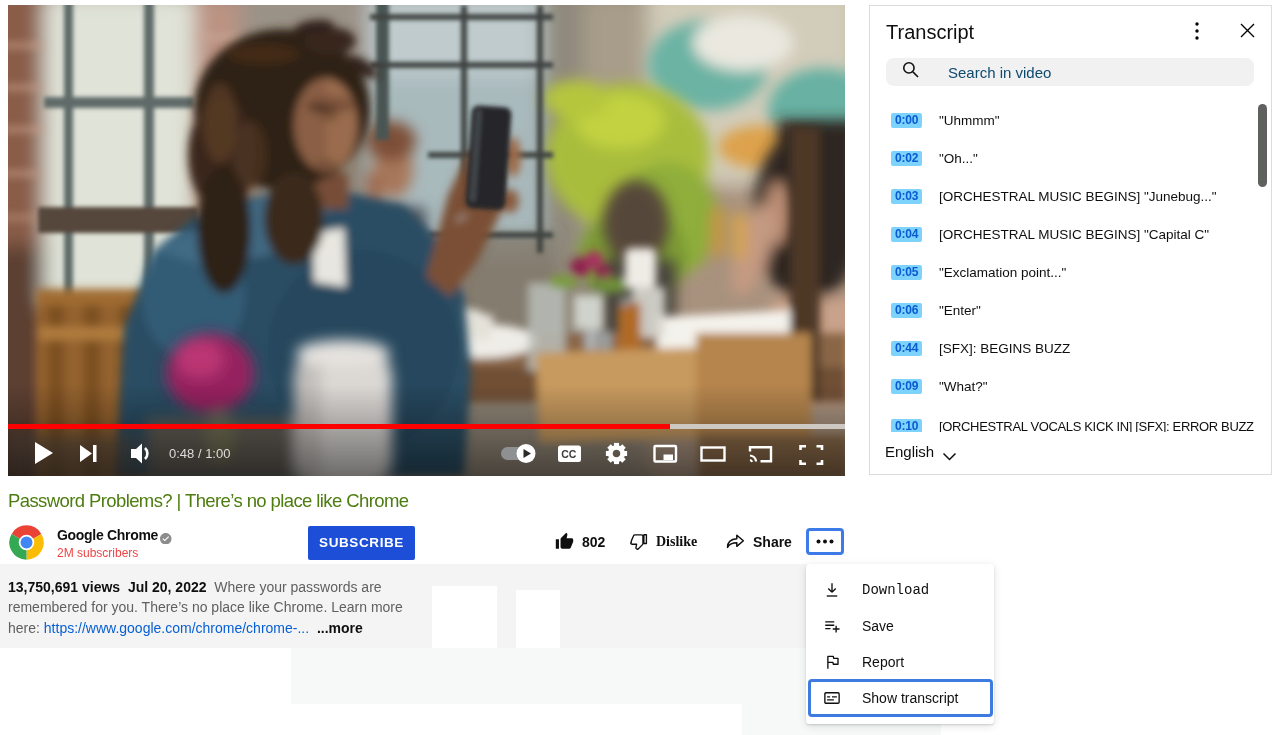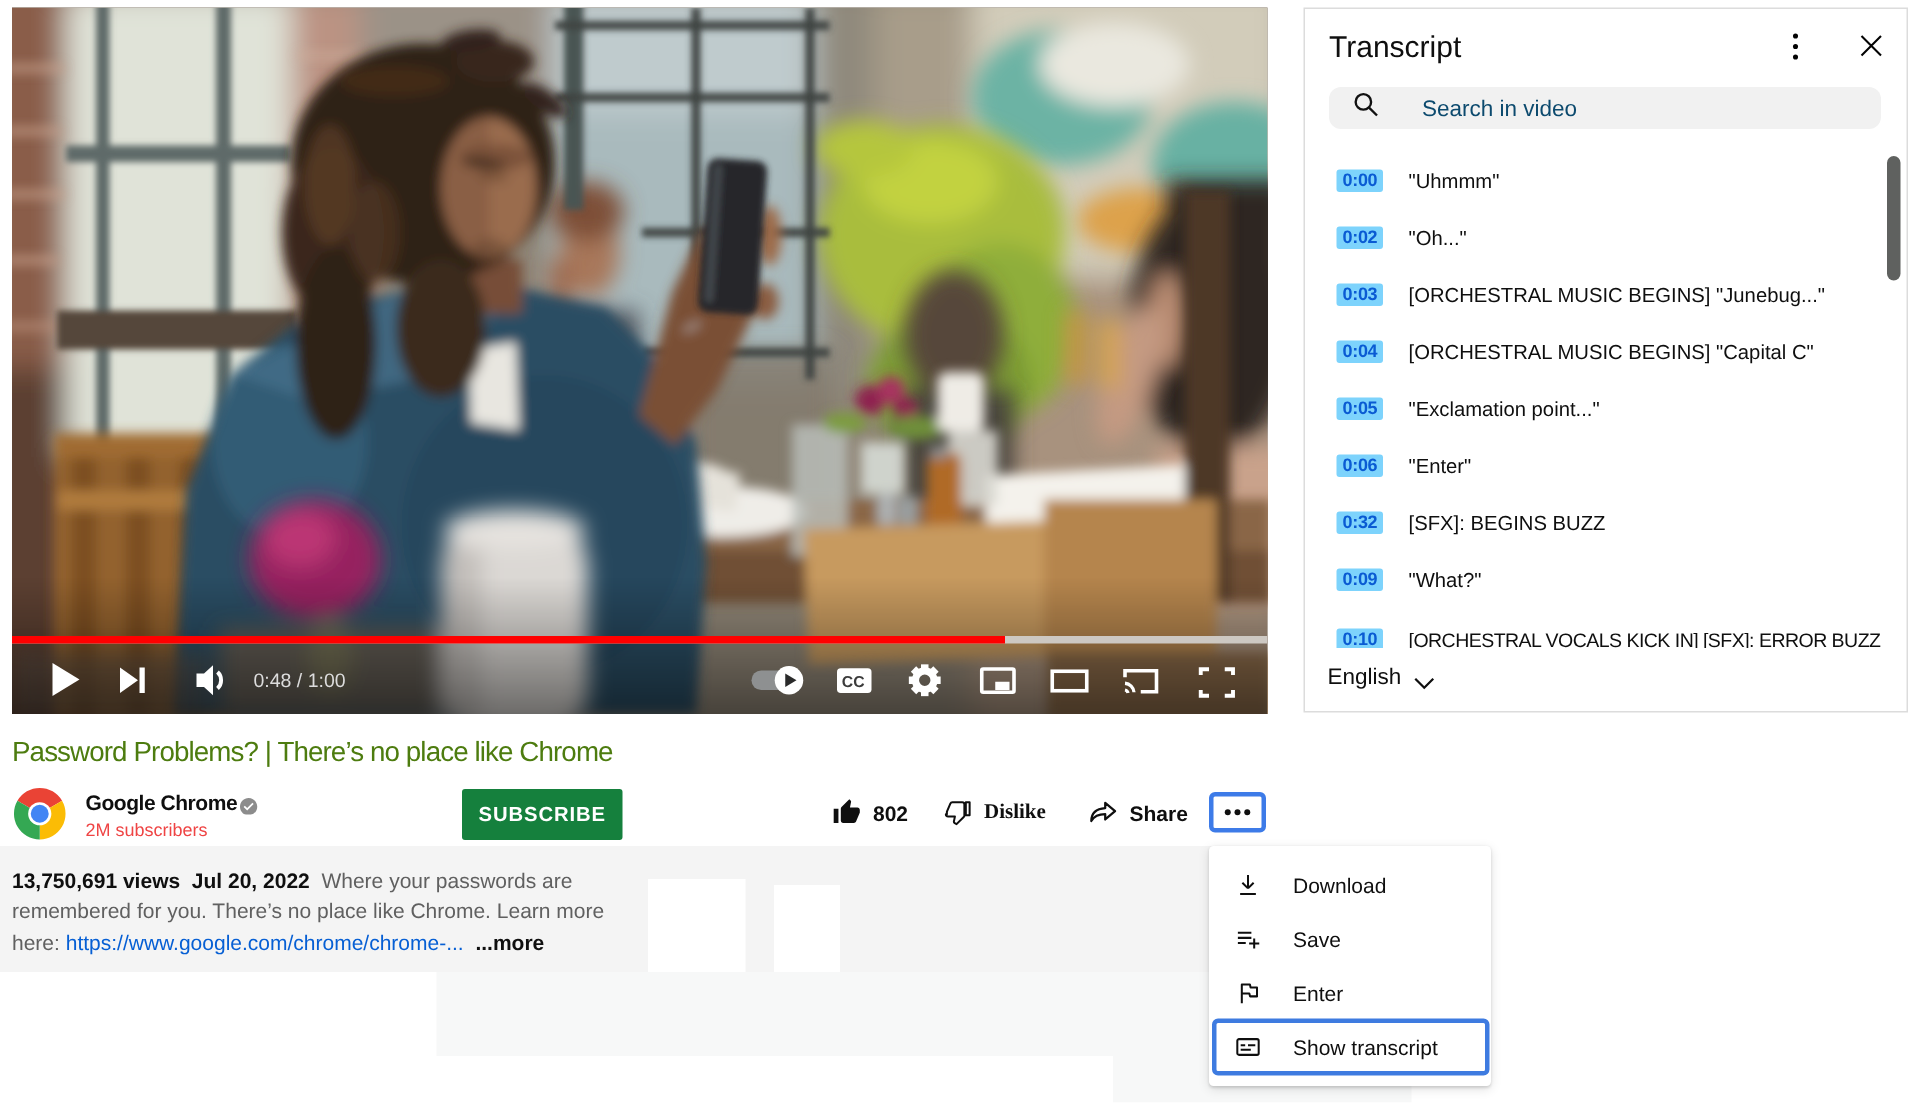--- a/index.html
+++ b/index.html
@@ -5,21 +5,21 @@
 html,body{margin:0;padding:0;}
 body{width:1282px;height:735px;background:#fff;font-family:"Liberation Sans",sans-serif;position:relative;overflow:hidden;}
 .abs{position:absolute;}
 #player{left:8px;top:5px;width:837px;height:471px;background:#776a5c;overflow:hidden;}
 #panel{left:869px;top:5px;width:401px;height:468px;background:#fff;border:1px solid #dcdcdc;overflow:hidden;}
 #descbg{left:0;top:564px;width:941px;height:84px;background:#f4f4f4;}
 #descbg2{left:291px;top:648px;width:650px;height:56px;background:#f7f8f8;}
 #descbg3{left:742px;top:648px;width:199px;height:87px;background:#f7f8f8;}
 #title{left:8px;top:490px;font-size:18.5px;font-weight:normal;color:#4d7c0f;letter-spacing:-0.6px;}
 .wpatch{background:#fff;}
-#subscribe{left:308px;top:526px;width:107px;height:34px;background:#15803d;border-radius:2px;color:#fff;font-size:13.5px;font-weight:bold;letter-spacing:0.6px;text-align:center;line-height:34px;}
+#subscribe{left:308px;top:526px;width:107px;height:34px;background:#1d4ed8;border-radius:2px;color:#fff;font-size:13.5px;font-weight:bold;letter-spacing:0.6px;text-align:center;line-height:34px;}
 #chname{left:57px;top:527px;font-size:14px;font-weight:bold;color:#0f0f0f;letter-spacing:-0.3px;}
 #chsubs{left:57px;top:546px;font-size:12px;color:#ef4444;}
 .acttxt{font-size:14px;font-weight:bold;color:#0f0f0f;top:534px;}
 #morebox{left:806px;top:528px;width:32px;height:21px;border:3px solid #3d7be8;border-radius:4px;display:flex;align-items:center;justify-content:center;}
 .desc{font-size:14px;color:#606060;line-height:20.5px;}
 #menu{left:806px;top:564px;width:188px;height:160px;background:#fff;border-radius:3px;box-shadow:0 1px 2px rgba(0,0,0,.14),0 2px 8px rgba(0,0,0,.12);}
 .mitem{position:absolute;left:0;width:188px;height:36px;}
 .mlabel{position:absolute;left:56px;top:50%;transform:translateY(-50%);font-size:14px;color:#0f0f0f;}
 .micon{position:absolute;left:17px;top:9px;}
 #transhl{left:2px;top:115px;width:179px;height:32px;border:3px solid #3e7be0;border-radius:4px;}
@@ -292,41 +292,41 @@
     </svg>
   </div>
 <div class="abs desc" style="left:8px;top:576.5px;white-space:nowrap;">
 <b style="color:#0f0f0f;">13,750,691 views</b>&nbsp; <b style="color:#0f0f0f;">Jul 20, 2022</b>&nbsp; <span>Where your passwords are</span><br>
 <span>remembered for you. There’s no place like Chrome. Learn more</span><br>
 <span>here: </span><span style="color:#065fd4;">https://www.google.com/chrome/chrome-...</span>&nbsp; <b style="color:#0f0f0f;">...more</b>
 </div>
 <div class="abs wpatch" style="left:432px;top:586px;width:65px;height:62px;"></div>
 <div class="abs wpatch" style="left:516px;top:590px;width:44px;height:58px;"></div>
 <div class="abs" id="menu">
-  <div class="mitem" style="top:8px;">
+  <div class="mitem" style="top:8px;font-family:Liberation Mono, monospace;">
       <span class="micon"><svg width="18" height="18" viewBox="0 0 24 24">
           <path fill="none" stroke="#0f0f0f" stroke-width="1.8" d="M12 3v12m0 0 5-5m-5 5-5-5"></path>
           <path stroke="#0f0f0f" stroke-width="1.8" d="M5 20h14"></path>
         </svg></span>
       <span class="mlabel">Download</span>
     </div>
   <div class="mitem" style="top:44px;">
       <span class="micon"><svg width="18" height="18" viewBox="0 0 24 24">
           <g stroke="#0f0f0f" stroke-width="1.8" fill="none">
             <path d="M3 6.5h12M3 11h12M3 15.5h7"></path>
             <path d="M17.5 11.5v9m-4.5-4.5h9"></path>
           </g>
         </svg></span>
       <span class="mlabel">Save</span>
     </div>
   <div class="mitem" style="top:80px;">
       <span class="micon"><svg width="18" height="18" viewBox="0 0 24 24">
           <path fill="none" stroke="#0f0f0f" stroke-width="1.8" stroke-linejoin="round" d="M6.5 21V4.5h7.2l.6 2.6H20v7.9h-6.2l-.6-2.6H6.5"></path>
         </svg></span>
-      <span class="mlabel">Enter</span>
+      <span class="mlabel">Report</span>
     </div>
   <div class="mitem" style="top:116px;">
       <span class="micon"><svg width="18" height="18" viewBox="0 0 24 24">
           <rect x="2.5" y="5" width="19" height="14" rx="1.5" fill="none" stroke="#0f0f0f" stroke-width="1.8"></rect>
           <path stroke="#0f0f0f" stroke-width="1.8" d="M5.5 10.5h4m2.5 0h6.5m-13 4h9"></path>
         </svg></span>
       <span class="mlabel">Show transcript</span>
     </div>
   <div class="abs" id="transhl"></div>
 </div>
@@ -365,21 +365,21 @@
     </div>
   <div class="cue" style="top:247px;">
       <span class="chip">0:05</span>
       <span class="cap">"Exclamation point..."</span>
     </div>
   <div class="cue" style="top:285px;">
       <span class="chip">0:06</span>
       <span class="cap">"Enter"</span>
     </div>
   <div class="cue" style="top:323px;">
-      <span class="chip">0:32</span>
+      <span class="chip">0:44</span>
       <span class="cap">[SFX]: BEGINS BUZZ</span>
     </div>
   <div class="cue" style="top:361px;">
       <span class="chip">0:09</span>
       <span class="cap">"What?"</span>
     </div>
   <div class="cue" style="top:401px;">
       <span class="chip">0:10</span>
       <span class="cap" style="font-size:13px;letter-spacing:-0.35px;">[ORCHESTRAL VOCALS KICK IN] [SFX]: ERROR BUZZ</span>
     </div>

